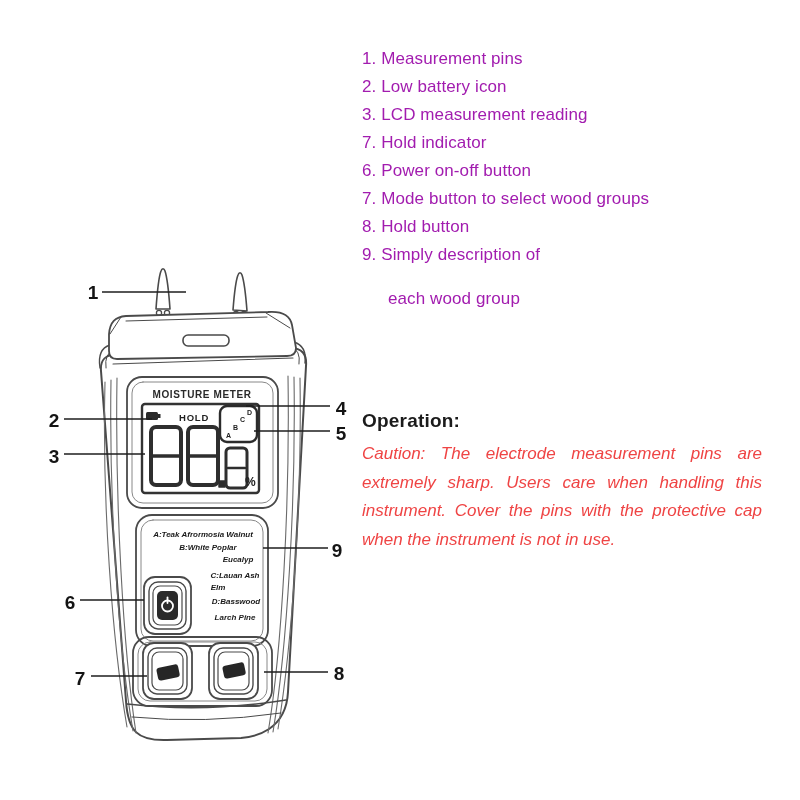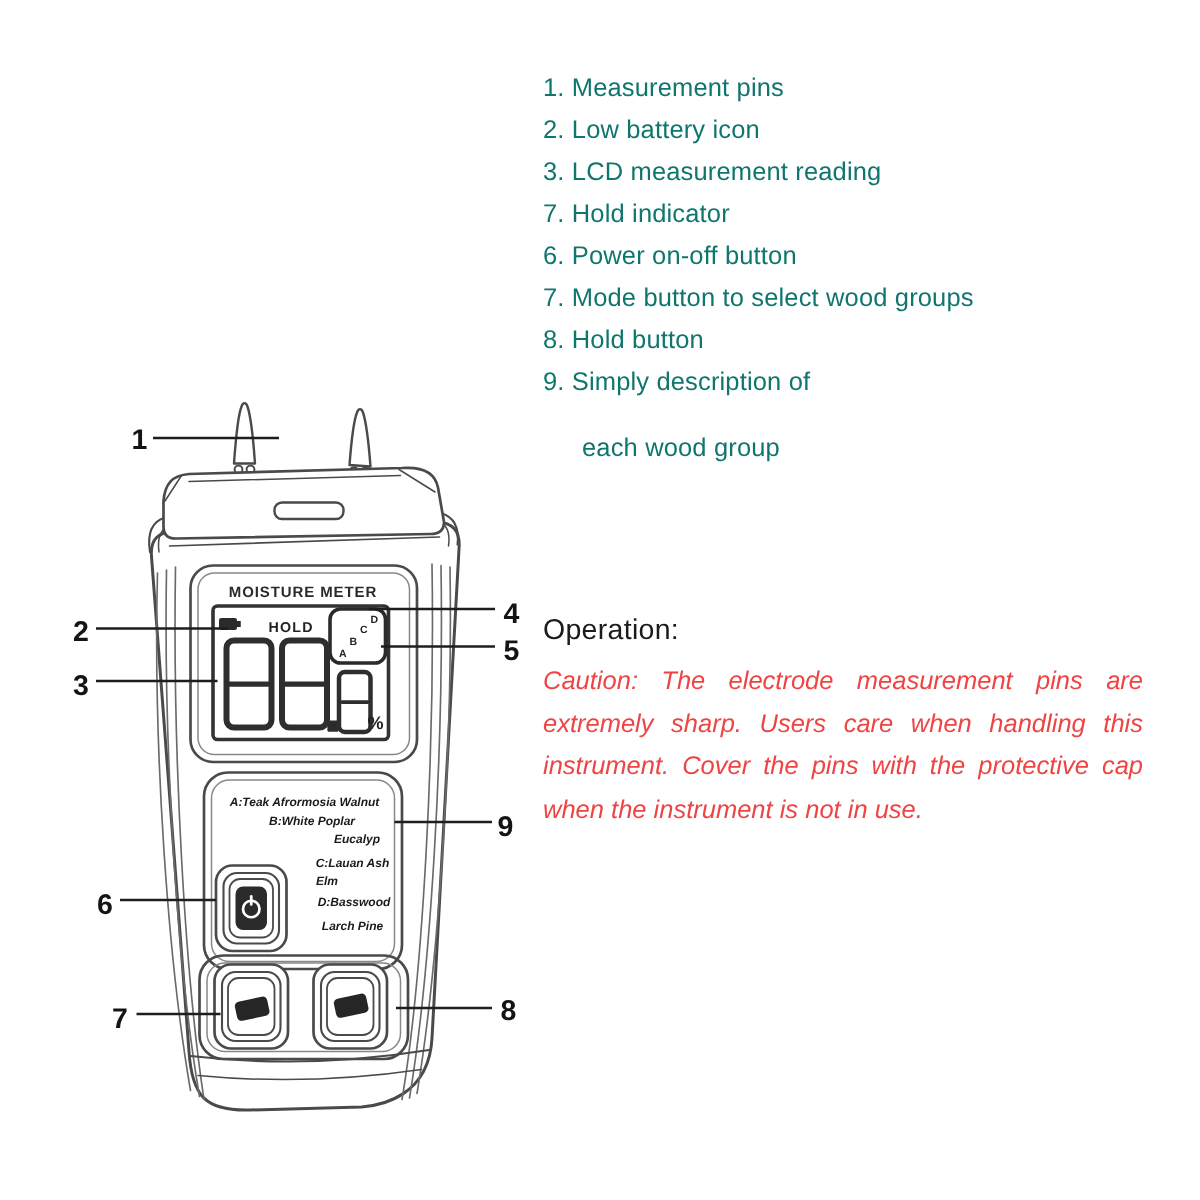--- a/index.html
+++ b/index.html
@@ -3,29 +3,29 @@
 <meta charset="utf-8">
 <style>
   html,body{margin:0;padding:0;background:#ffffff;}
   .stage{
     position:relative;width:800px;height:800px;background:#ffffff;overflow:hidden;
     font-family:"Liberation Sans",sans-serif;
   }
   
   .parts-list{
     position:absolute;left:362px;top:45px;width:420px;
-    font-size:17px;line-height:28px;color:#0f766e;letter-spacing:0.1px;
+    font-size:17px;line-height:28px;color:#a21caf;letter-spacing:0.1px;
   }
   .parts-list .li{white-space:nowrap;}
   .parts-list .li.cont{padding-left:26px;margin-top:16px;}
   
   .operation{position:absolute;left:362px;top:410px;width:400px;color:#2e2e2e;}
   .operation h2{
     margin:0 0 8px 0;font-size:19px;line-height:22px;color:#1b1b1b;
-    font-weight:normal;letter-spacing:0.2px;
+    font-weight:bold;letter-spacing:0.2px;
   }
   .operation p{
     margin:0;font-style:italic;font-size:17px;line-height:28.5px;
     text-align:justify;text-align-last:left;color:#ef4444;
   }
   svg{position:absolute;left:0;top:0;}
   svg text{font-family:"Liberation Sans",sans-serif;}
   .callout-num{font-size:19px;font-weight:bold;fill:#141414;}
   .brand{font-size:10px;font-weight:bold;fill:#2a2a2a;letter-spacing:0.6px;}
   .lcd-hold{font-size:9.5px;font-weight:bold;fill:#222;letter-spacing:0.8px;}

